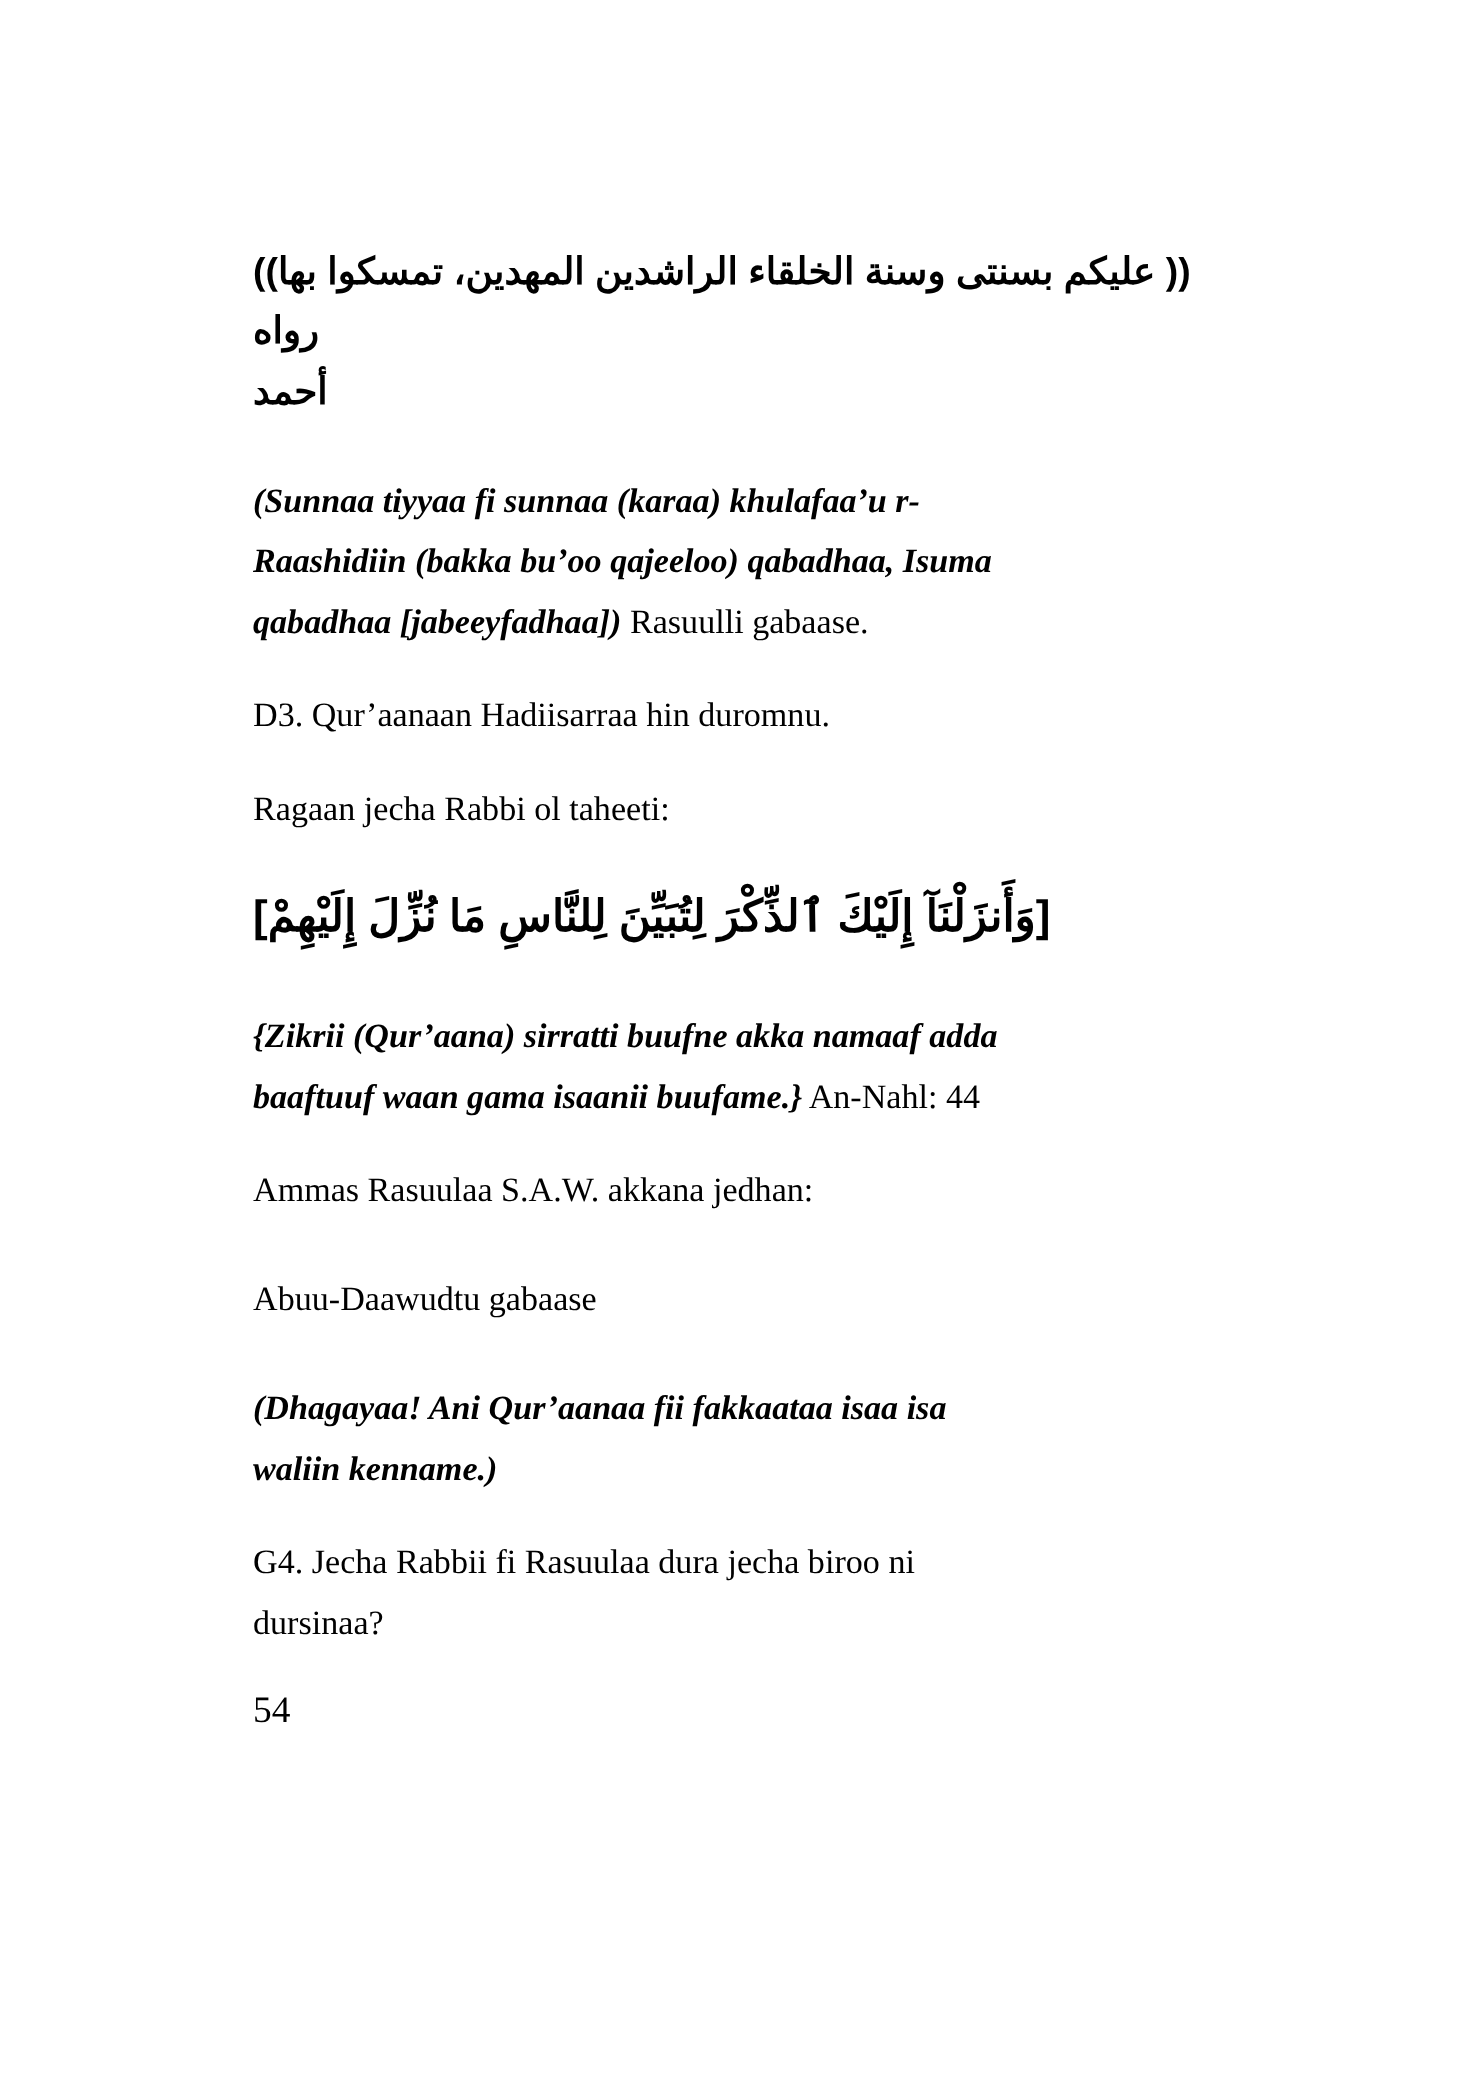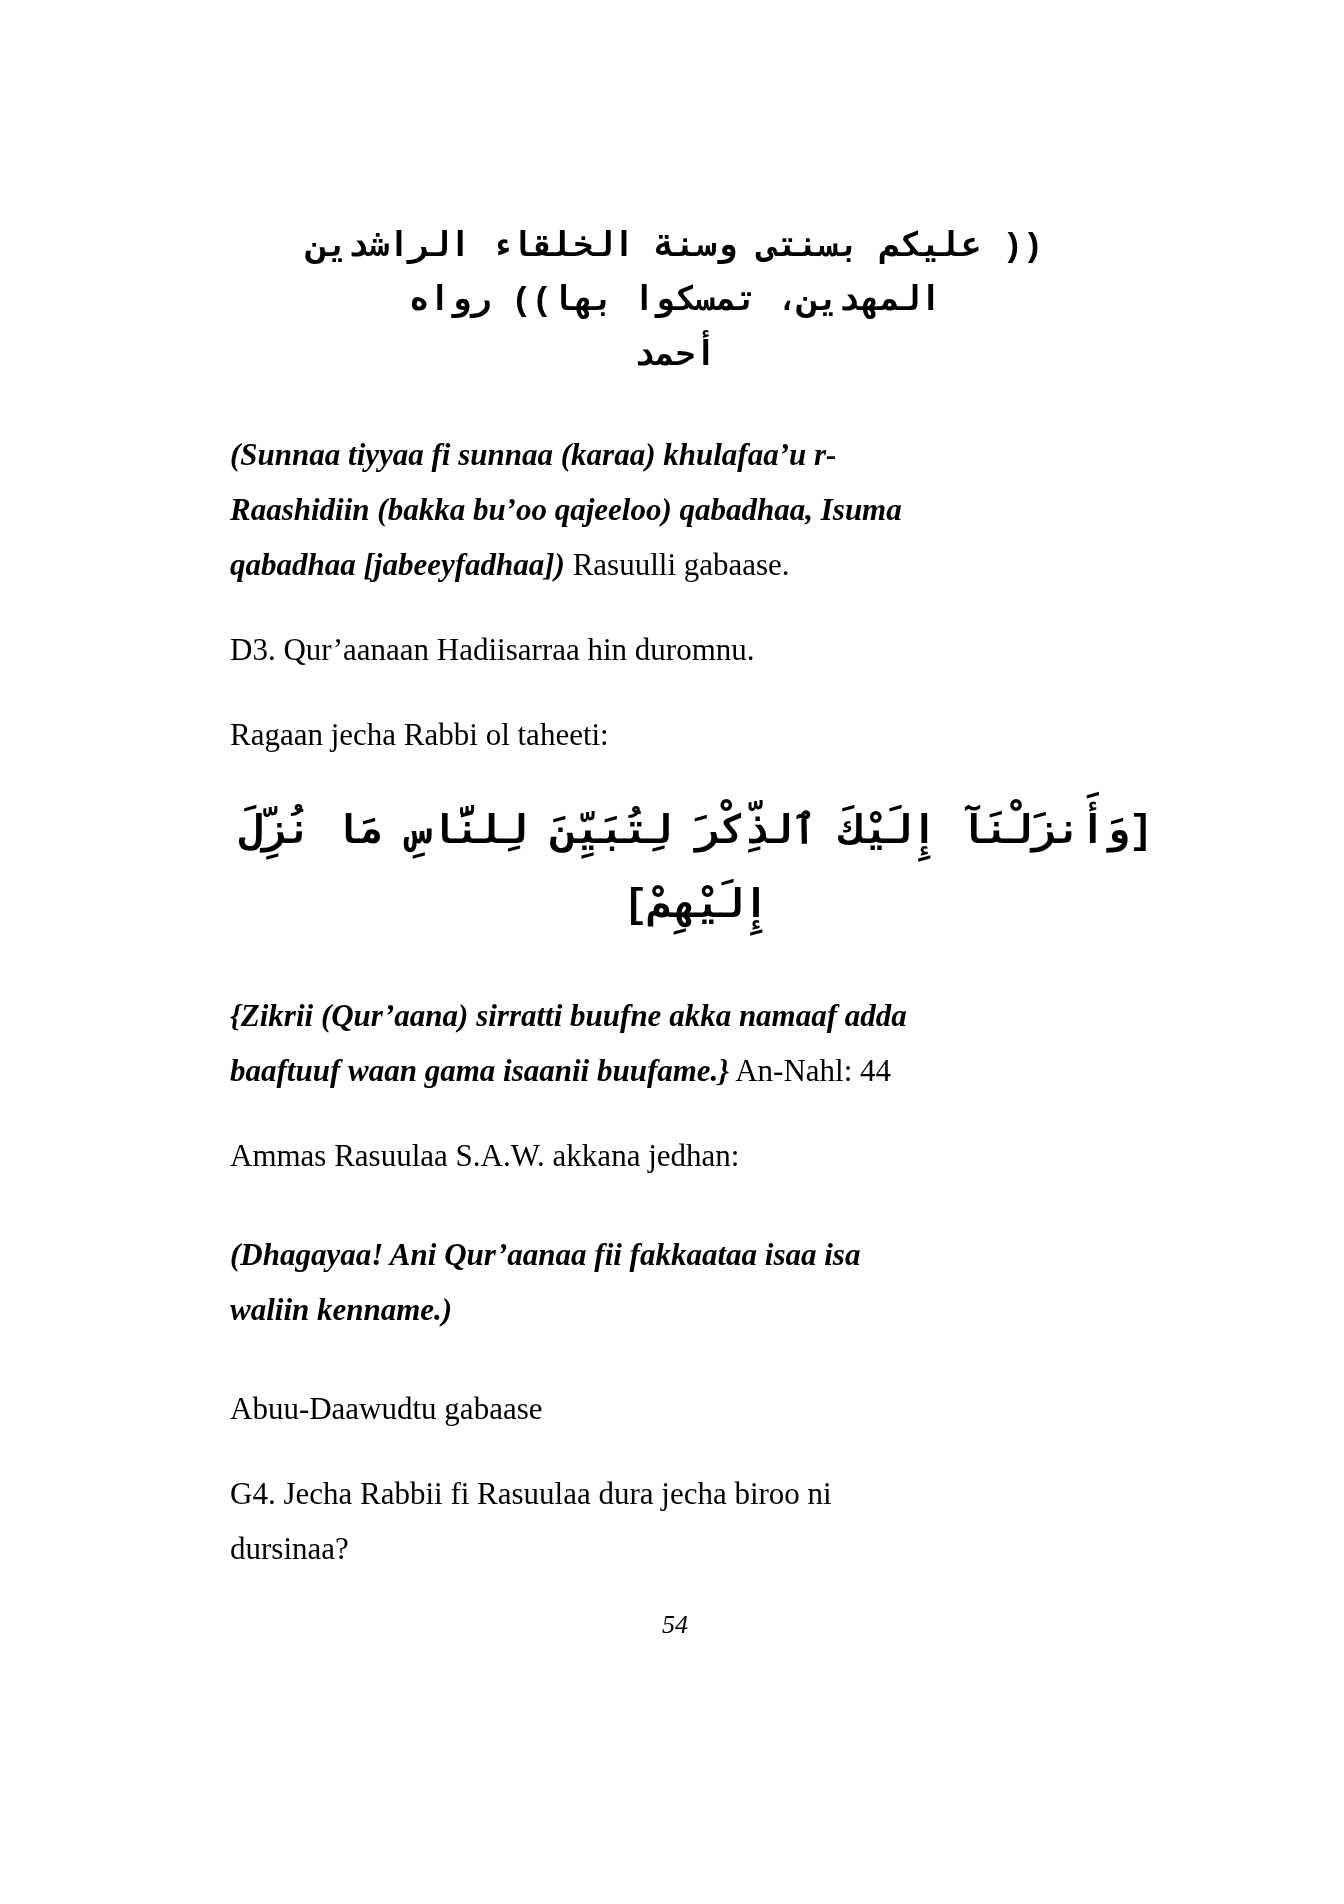--- a/index.html
+++ b/index.html
@@ -12,49 +12,47 @@
     overflow: hidden;
   }
   .page {
     width: 1344px;
     height: 1904px;
     background: #ffffff;
     padding: 220px 224px 0 230px;
     position: relative;
   }
   .arabic {
-    font-family: Liberation Mono, monospace;
+    font-family: Liberation Sans, sans-serif;
     font-weight: bold;
     direction: rtl;
     unicode-bidi: plaintext;
-    text-align: center;
+    text-align: left;
     font-size: 34px;
     line-height: 1.6;
   }
   .ar-attr { }
   .para {
     font-size: 31px;
     line-height: 55px;
     white-space: pre-line;
     margin-top: 30px;
   }
   .para-wide { margin-top: 44px; }
   .bi { font-weight: bold; font-style: italic; }
   .verse {
     font-size: 40px;
     line-height: 1.85;
     margin-top: 34px;
     margin-right: -42px;
   }
   .ar-hadith2 { margin-top: 36px; }
   .page-number {
-    text-align: center;
-    font-size: 26px;
+    font-size: 34px;
     margin-top: 34px;
-    font-style: italic;
   }
 </style>
 </head>
 <body>
 
 <div class="page">
 
   <div class="arabic">(( عليكم بسنتى وسنة الخلقاء الراشدين المهدين، تمسكوا بها)) رواه</div>
 
   <div class="arabic ar-attr">أحمد</div>
@@ -69,23 +67,23 @@
   <p class="para">Ragaan jecha Rabbi ol taheeti:</p>
 
   <div class="arabic verse">[وَأَنزَلْنَآ إِلَيْكَ ٱلذِّكْرَ لِتُبَيِّنَ لِلنَّاسِ مَا نُزِّلَ إِلَيْهِمْ]</div>
 
   <p class="para para-wide"><span class="bi">{Zikrii (Qur’aana) sirratti buufne akka namaaf adda
 baaftuuf waan gama isaanii buufame.}</span><span> An-Nahl: 44</span></p>
 
   <p class="para">Ammas Rasuulaa S.A.W. akkana jedhan:</p>
 
 
+  <p class="para para-wide">Abuu-Daawudtu gabaase</p>
+
   <p class="para para-wide"><span class="bi">(Dhagayaa! Ani Qur’aanaa fii fakkaataa isaa isa
 waliin kenname.)</span></p>
-
-  <p class="para para-wide">Abuu-Daawudtu gabaase</p>
 
   <p class="para">G4. Jecha Rabbii fi Rasuulaa dura jecha biroo ni
 dursinaa?</p>
 
   <div class="page-number">54</div>
 
 </div>
 
 </body></html>

